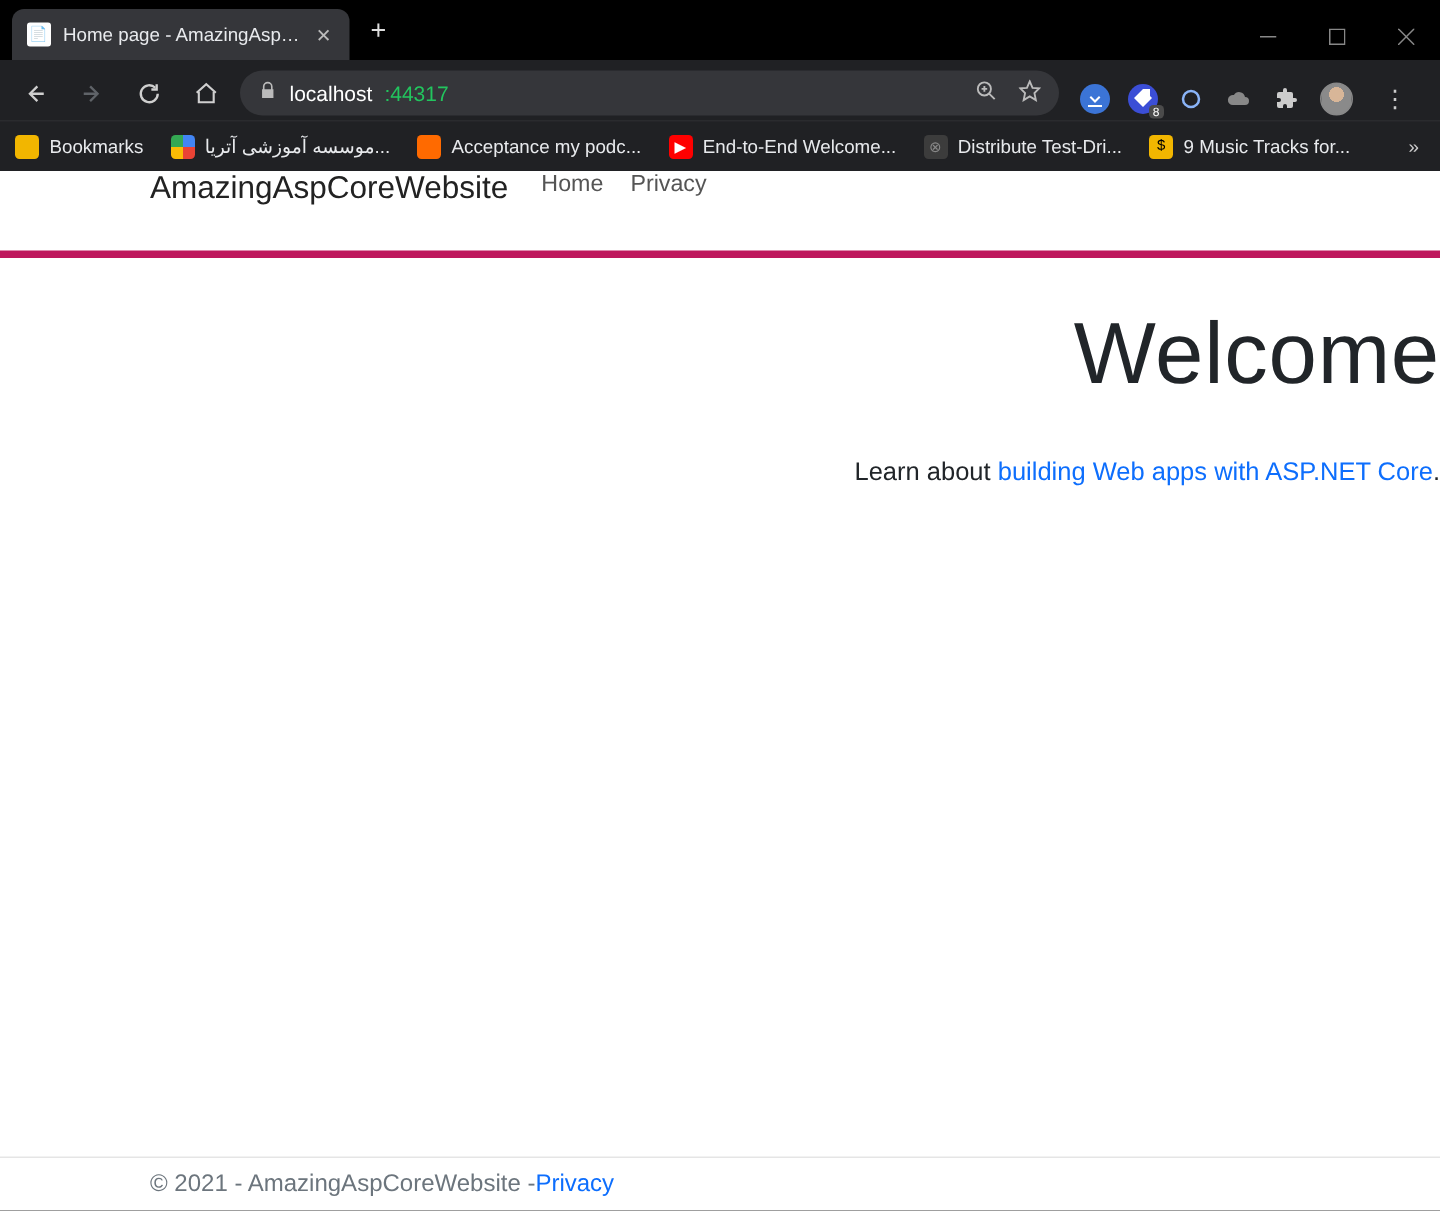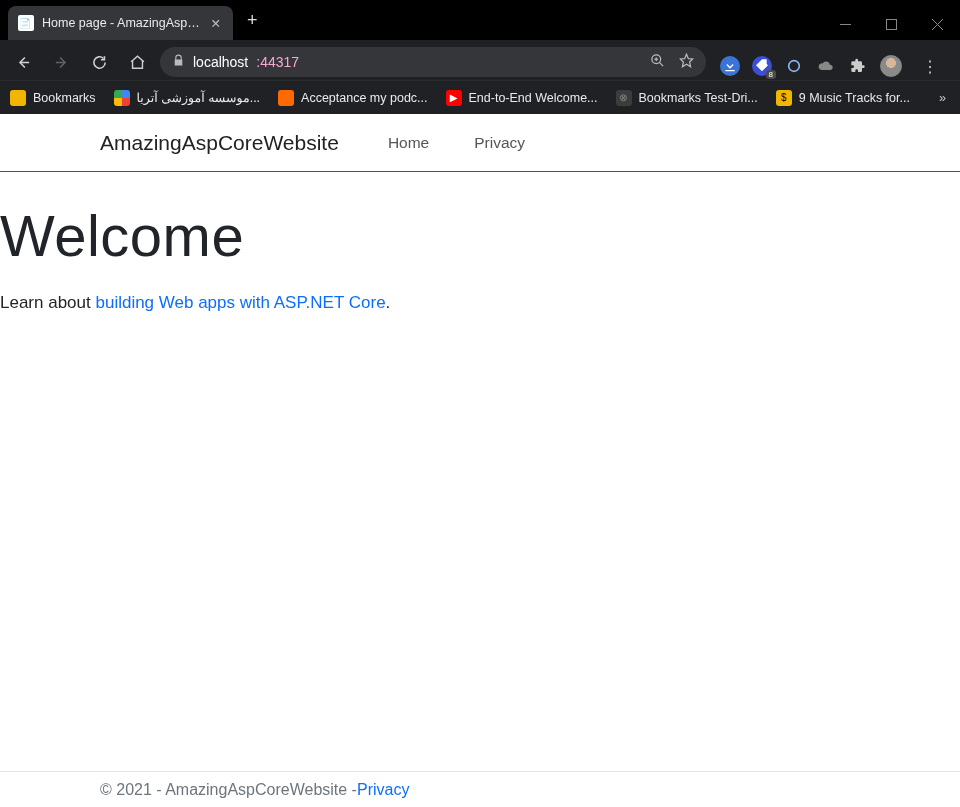--- a/index.html
+++ b/index.html
@@ -40,21 +40,21 @@
   }
   .nav-btn.disabled { color: #5f6368; }
   .nav-btn svg { width: 17px; height: 17px; }
   .omnibox {
     flex: 1; height: 30px; background: #35363a; border-radius: 15px;
     display: flex; align-items: center; padding: 0 12px; gap: 8px;
     color: #ddd; font-size: 14px;
   }
   .omnibox .lock { color: #bbb; }
   .omnibox .urlhost { color: #fff; }
-  .omnibox .urlport { color: #f9a8d4; }
+  .omnibox .urlport { color: #22c55e; }
   .omnibox-right { margin-left: auto; display: flex; align-items: center; gap: 14px; color: #bbb; }
   .ext-icons { display: flex; align-items: center; gap: 12px; padding: 0 6px; }
   .ext { width: 20px; height: 20px; border-radius: 50%; display: flex; align-items: center; justify-content: center; font-size: 11px; color: #fff; cursor: pointer; position: relative; }
   .ext svg { width: 16px; height: 16px; }
   .ext-dl { background:#3b74d6;}
   .ext-tag { background:#3b4ed6;}
   .ext-tag .badge{ position:absolute; bottom:-3px; right:-4px; background:#4b4b4b;border-radius:3px;font-size:8px;padding:0 3px;}
   .ext-opera{ color:#8ab4f8; }
   .ext-cloud{ color:#888;}
   .ext-puzzle{ color:#ccc;}
@@ -77,29 +77,29 @@
   .bm-google { background:conic-gradient(#4285f4 0 25%, #ea4335 0 50%, #fbbc05 0 75%, #34a853 0 100%); border-radius:50%;}
   .bm-orange { background:#ff6a00; border-radius:50%;}
   .bm-yt { background:#f00; color:#fff;}
   .bm-dark { background:#3c3c3c; color:#888; border-radius:50%;}
   .bm-yellow { background:#f2b600; color:#000; border-radius:50%;}
   .bm-over { margin-left:auto; color:#ccc; padding:0 4px; cursor:pointer;}
 
   
   .viewport { flex:1; background:#fff; display:flex; flex-direction:column; }
   .site-nav {
-    border-bottom:1px solid #be185d; height:58px;
-    display:flex; align-items:center; padding:0 100px; gap:18px;
+    border-bottom:5px solid #be185d; height:58px;
+    display:flex; align-items:flex-start; padding:0 100px; gap:18px;
     font-size:15.5px; color:#555;
   }
   .brand { font-size:21px; color:#222; font-weight:400; margin-right:4px; cursor:pointer;}
-  .site-link { color:#555; cursor:pointer;margin-left:27px; }
-  .page-body { flex:1; text-align:left; padding-top:30px; color:#212529;}
+  .site-link { color:#555; cursor:pointer; }
+  .page-body { flex:1; text-align:right; padding-top:30px; color:#212529;}
   .page-body h1 { font-weight:300; font-size:58px; letter-spacing:0.5px; }
-  .page-body p { margin-top:24px; font-size:17px;}
+  .page-body p { margin-top:36px; font-size:17px;}
   .page-body a { color:#0d6efd; text-decoration:none; cursor:pointer;}
   .site-footer {
     border-top:1px solid #e5e5e5; height:36px;
     display:flex; align-items:center; padding:0 100px;
     font-size:16px; color:#6c757d;
   }
   .site-footer a { color:#0d6efd; text-decoration:none; cursor:pointer;}
 </style>
 </head>
 <body>
@@ -227,21 +227,21 @@
     <div class="bm">
       <span class="bm-ico bm-orange"></span>
       <span>Acceptance my podc...</span>
     </div>
     <div class="bm">
       <span class="bm-ico bm-yt">▶</span>
       <span>End-to-End Welcome...</span>
     </div>
     <div class="bm">
       <span class="bm-ico bm-dark">⊗</span>
-      <span>Bookmarks Test-Dri...</span>
+      <span>Distribute Test-Dri...</span>
     </div>
     <div class="bm">
       <span class="bm-ico bm-yellow">$</span>
       <span>9 Music Tracks for...</span>
     </div>
     <span class="bm-over">»</span>
 </div>
 
 <div class="viewport">
 

